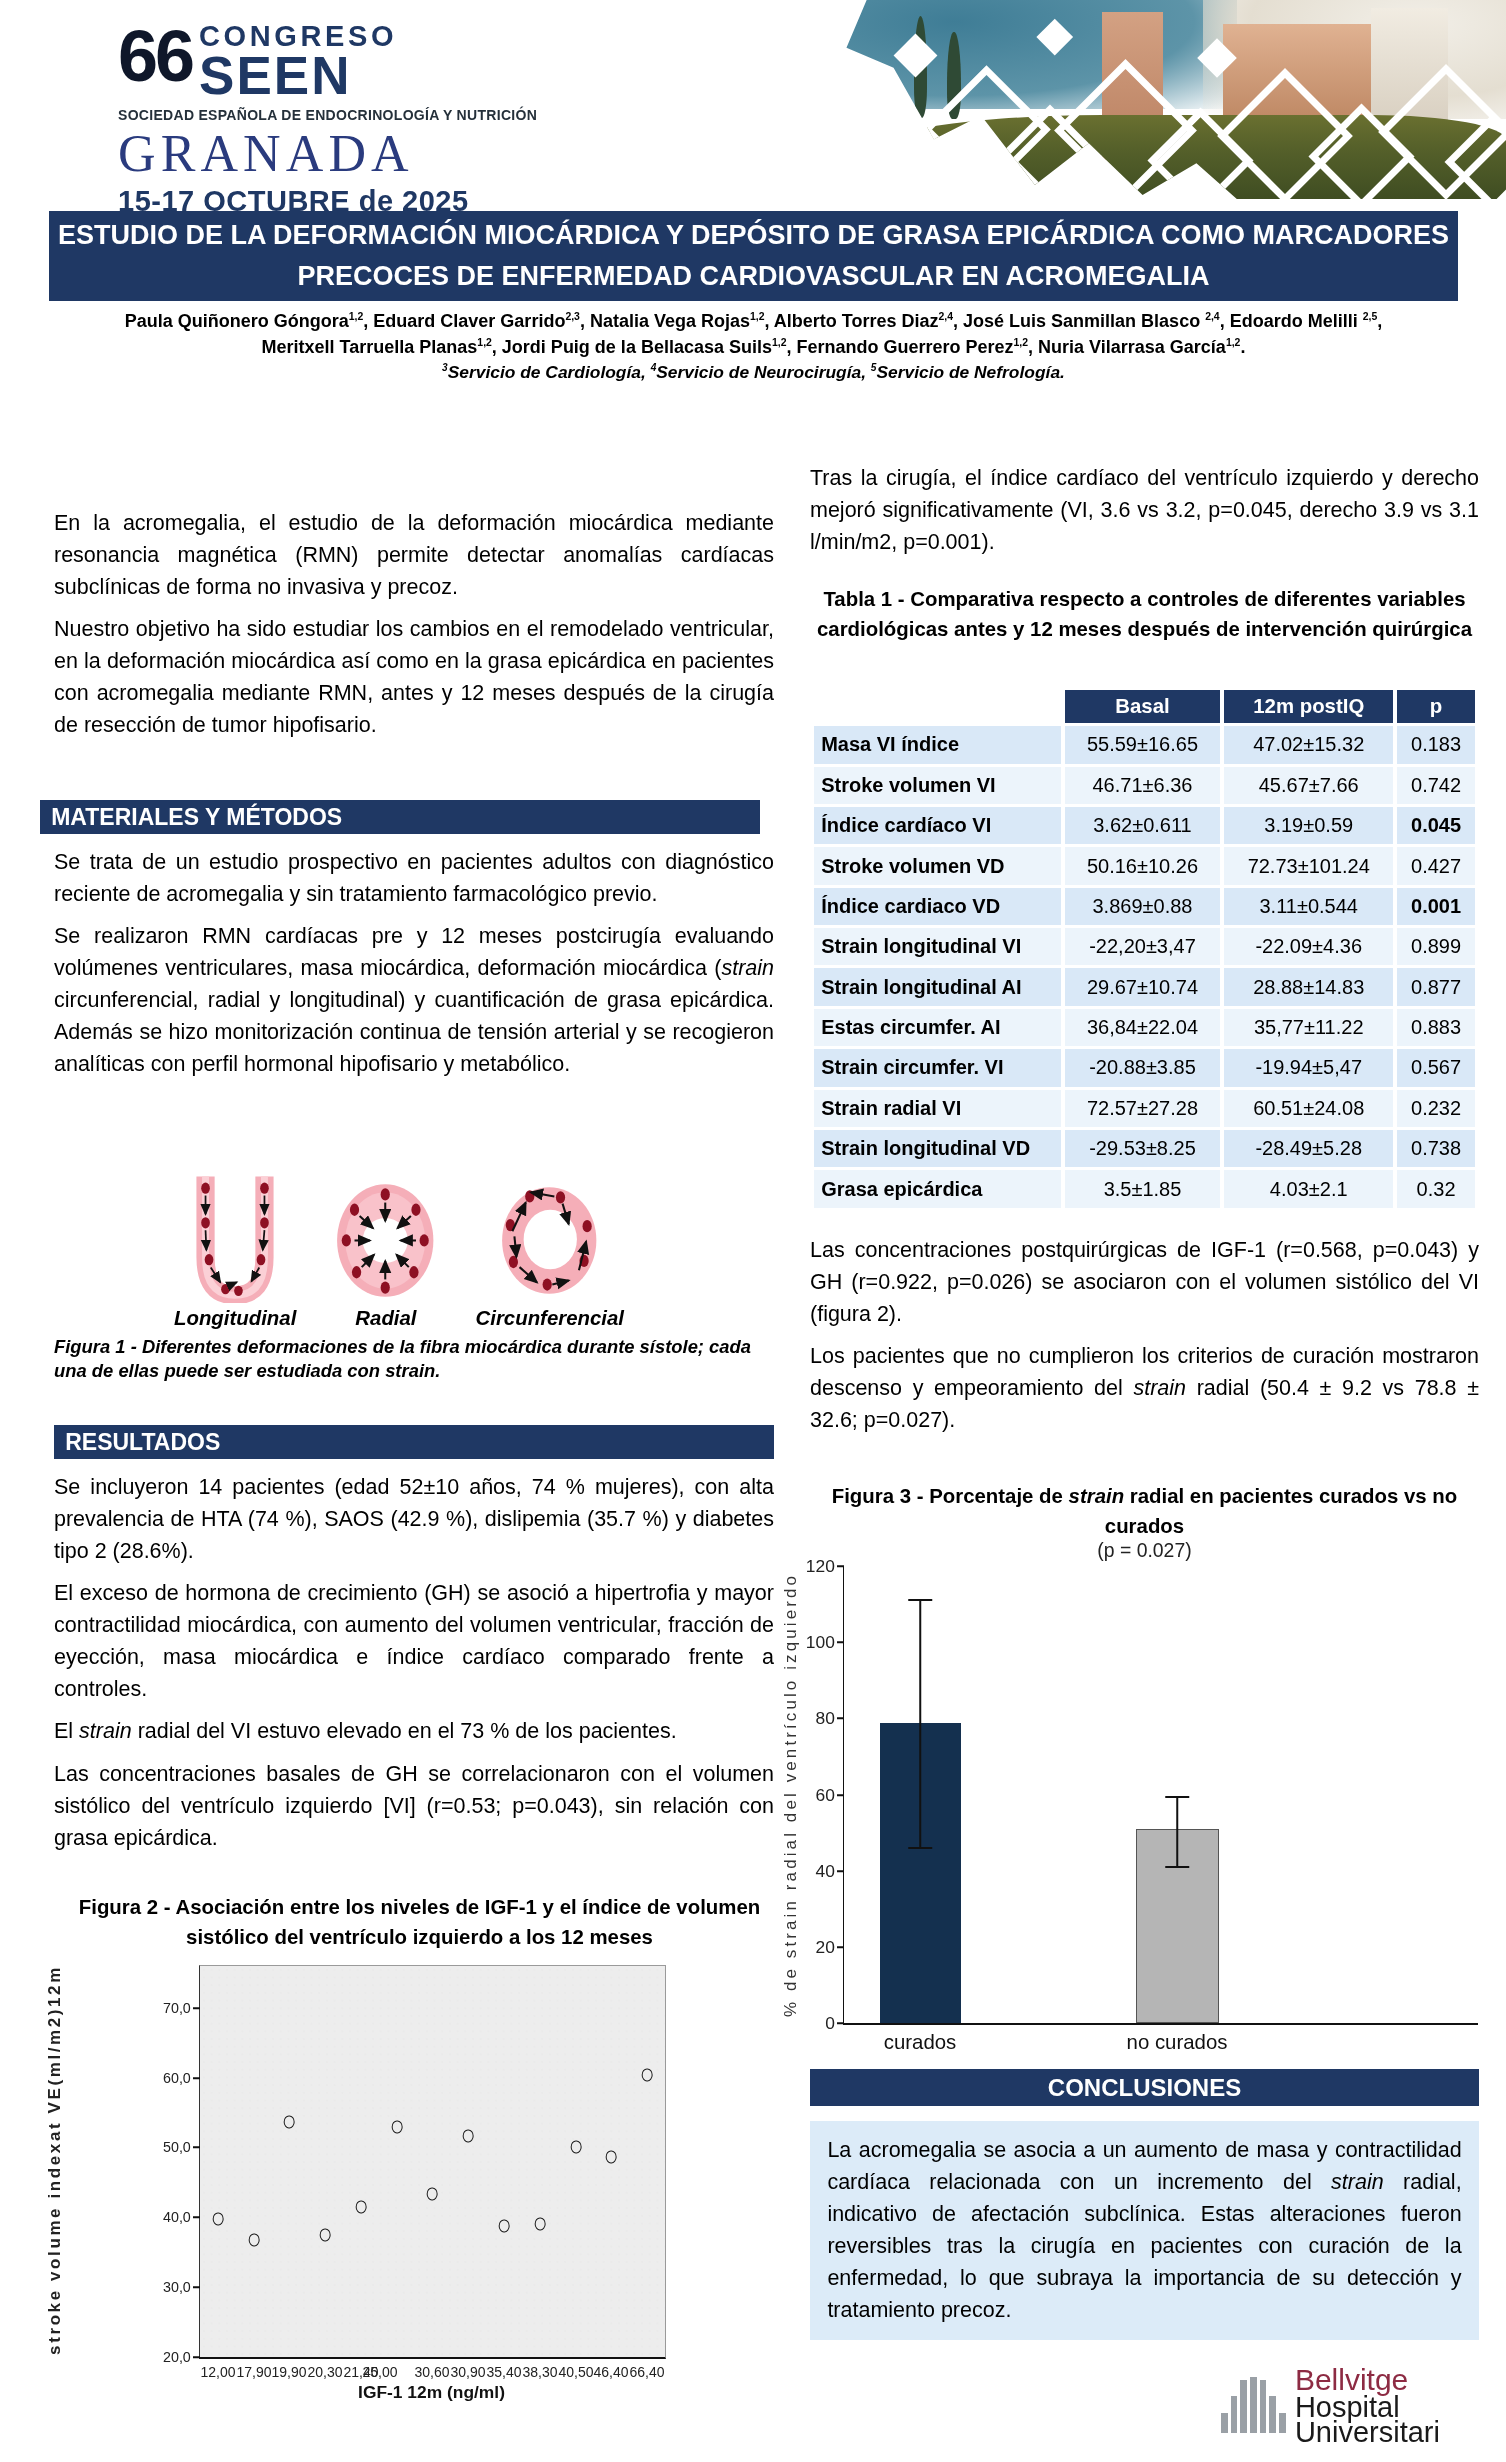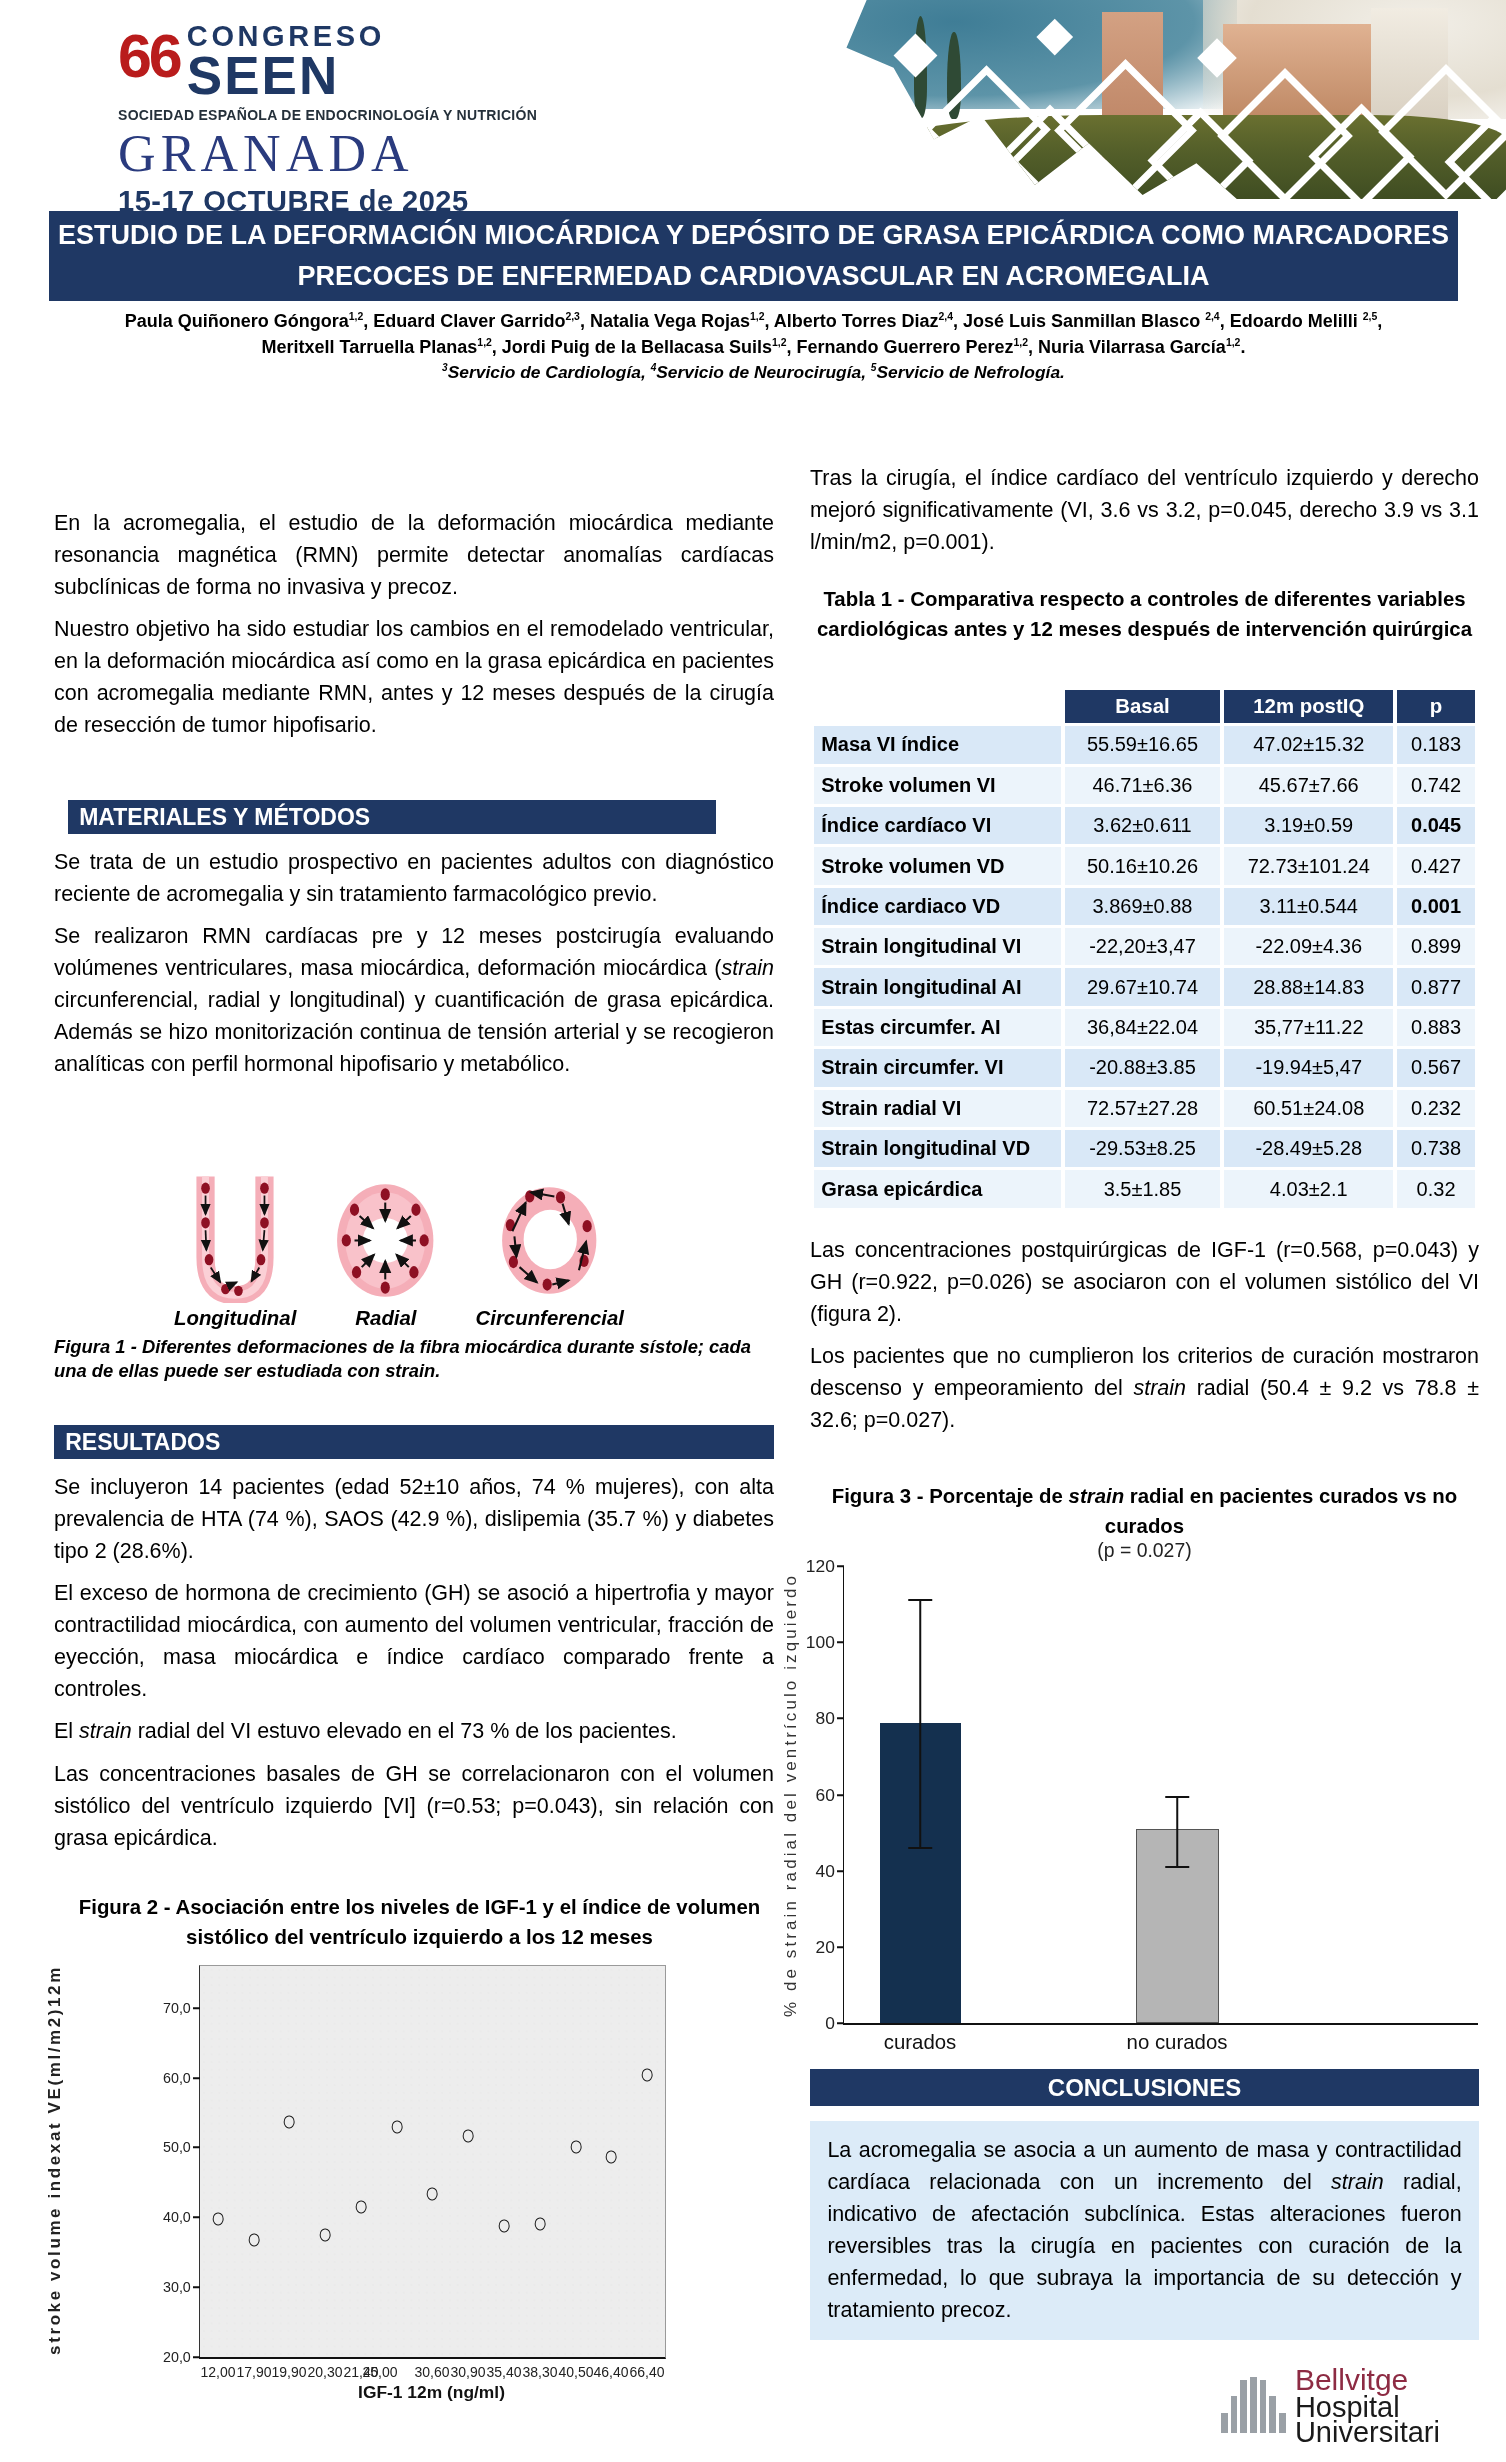--- a/index.html
+++ b/index.html
@@ -4,21 +4,21 @@
 <style>
   html,body{margin:0;padding:0;background:#ffffff;}
   #page{position:relative;width:1506px;height:2462px;background:#fff;overflow:hidden;
         font-family:"Liberation Sans",sans-serif;color:#111;}
   sup{font-size:58%;vertical-align:super;line-height:0;}
   .em{font-style:italic;}
 
   
   #logo{position:absolute;left:118px;top:18px;width:419px;}
   #logo-top{display:flex;align-items:flex-start;}
-  #logo-66{font-size:61px;font-weight:800;line-height:77px;color:#b91c1c;letter-spacing:-3.1px;}
+  #logo-66{font-size:72px;font-weight:800;line-height:77px;color:#0f172a;letter-spacing:-3.1px;}
   #logo-right{margin-left:7.2px;padding-top:3.1px;color:#1f3864;}
   #logo-congreso{font-size:29px;font-weight:700;letter-spacing:3.6px;line-height:30px;}
   #logo-seen{font-size:53px;font-weight:800;letter-spacing:2px;line-height:49px;}
   #logo-sociedad{margin-top:7.2px;font-size:14px;font-weight:700;color:#25303a;letter-spacing:0.3px;white-space:nowrap;}
   #logo-city{margin-top:5.1px;font-family:"Liberation Serif",serif;font-size:52px;line-height:51px;color:#2a3b7e;letter-spacing:5.1px;}
   #logo-dates{margin-top:6.1px;font-size:29px;font-weight:700;color:#1f3864;letter-spacing:0.5px;}
 
   
   #collage{position:absolute;left:833px;top:0;width:673px;height:199px;overflow:hidden;
     clip-path:polygon(5% 0,100% 0,100% 100%,60% 100%,54% 82%,46% 98%,38% 72%,30% 93%,22% 58%,15% 70%,9% 34%,2% 24%);
@@ -154,21 +154,21 @@
     <div class="auth-line"><span>Paula Quiñonero Góngora</span><sup>1,2</sup><span>, Eduard Claver Garrido</span><sup>2,3</sup><span>, Natalia Vega Rojas</span><sup>1,2</sup><span>, Alberto Torres Diaz</span><sup>2,4</sup><span>, José Luis Sanmillan Blasco </span><sup>2,4</sup><span>, Edoardo Melilli </span><sup>2,5</sup><span>,</span></div>
     <div class="auth-line"><span>Meritxell Tarruella Planas</span><sup>1,2</sup><span>, Jordi Puig de la Bellacasa Suils</span><sup>1,2</sup><span>, Fernando Guerrero Perez</span><sup>1,2</sup><span>, Nuria Vilarrasa García</span><sup>1,2</sup><span>.</span></div>
     <div class="affil-line"><sup>3</sup><span>Servicio de Cardiología, </span><sup>4</sup><span>Servicio de Neurocirugía, </span><sup>5</sup><span>Servicio de Nefrología.</span></div>
   </div>
 
   <div class="body-text" style="left:54px;top:507px;width:720px;">
     <p>En la acromegalia, el estudio de la deformación miocárdica mediante resonancia magnética (RMN) permite detectar anomalías cardíacas subclínicas de forma no invasiva y precoz.</p>
     <p>Nuestro objetivo ha sido estudiar los cambios en el remodelado ventricular, en la deformación miocárdica así como en la grasa epicárdica en pacientes con acromegalia mediante RMN, antes y 12 meses después de la cirugía de resección de tumor hipofisario.</p>
   </div>
 
-  <div class="sec-header" style="left:68px;top:800px;width:648px;">MATERIALES Y MÉTODOS</div>
+  <div class="sec-header" style="left:40px;top:800px;width:720px;">MATERIALES Y MÉTODOS</div>
   <div class="body-text" style="left:54px;top:846px;width:720px;">
     <p>Se trata de un estudio prospectivo en pacientes adultos con diagnóstico reciente de acromegalia y sin tratamiento farmacológico previo.</p>
     <p><span>Se realizaron RMN cardíacas pre y 12 meses postcirugía evaluando volúmenes ventriculares, masa miocárdica, deformación miocárdica (</span><span class="em">strain</span><span> circunferencial, radial y longitudinal) y cuantificación de grasa epicárdica. Además se hizo monitorización continua de tensión arterial y se recogieron analíticas con perfil hormonal hipofisario y metabólico.</span></p>
   </div>
 
   <div id="figure1">
     <div class="fig1-item">
       <svg width="102" height="130" viewBox="0 0 200 300">
         <defs>
             <marker id="ah" markerWidth="8" markerHeight="8" refX="6" refY="3" orient="auto">

